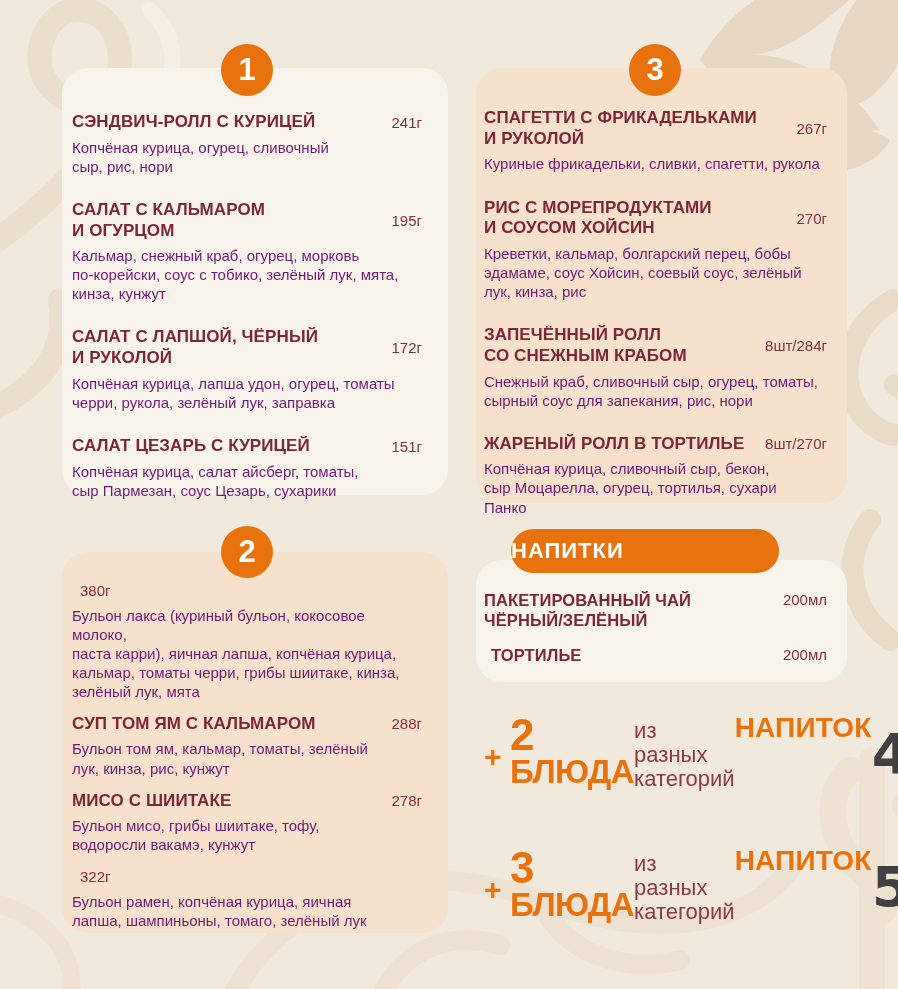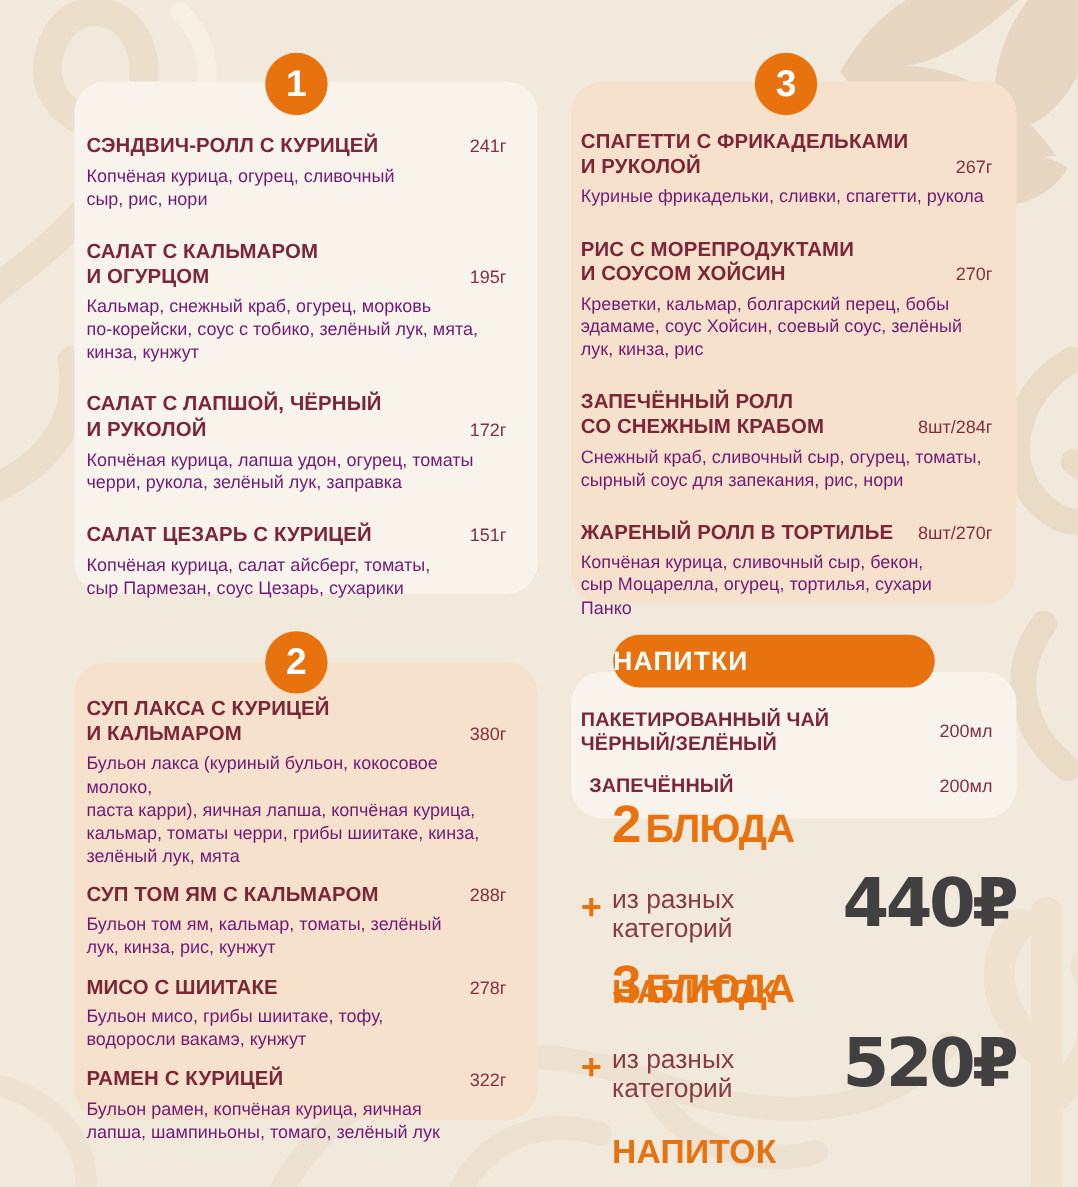--- a/index.html
+++ b/index.html
@@ -36,21 +36,21 @@
     display:flex;align-items:center;justify-content:center;
     font-size:31px;font-weight:bold;
     z-index:3;
   }
   #badge1{left:221px;top:44px;}
   #badge2{left:221px;top:526px;}
   #badge3{left:629px;top:44px;}
 
   .item{margin-bottom:24px;}
   #card2 .item{margin-bottom:13px;}
-  .item-head{display:flex;align-items:flex-end;}
+  .item-head{display:flex;align-items:center;}
   .item-title{
     margin:0;flex:1;
     font-size:17px;line-height:1.22;font-weight:bold;
     color:#7C2638;
     white-space:pre-line;
     letter-spacing:0.1px;
   }
   .item-weight{
     color:#84303E;
     font-size:15px;line-height:1.3;
@@ -65,38 +65,38 @@
   }
 
   .pill{
     position:absolute;
     left:511px;top:529px;width:268px;height:44px;
     background:#E8720E;border-radius:22px;
     display:flex;align-items:center;
     color:#fff;font-size:22px;font-weight:bold;letter-spacing:1px;
     z-index:2;
   }
-  .drink-item{display:flex;align-items:center;margin-bottom:15px;}
+  .drink-item{display:flex;margin-bottom:15px;}
   .drink-item .item-title{font-size:16.5px;}
   .drink-item.indent .item-title{margin-left:7px;}
 
   .combo{
     position:absolute;
     left:484px;width:364px;height:92px;
     display:flex;align-items:center;
     z-index:1;
   }
   #combo1{top:708px;}
   #combo2{top:841px;}
   .combo-plus{
     color:#E8720E;font-size:30px;font-weight:bold;
     width:26px;flex:0 0 26px;line-height:1;
     margin-top:6px;
   }
-  .combo-col{display:flex;flex-direction:column;gap:24px;}
+  .combo-col{display:flex;flex-direction:row;}
   .combo-line1{
     color:#E8720E;font-weight:bold;line-height:0.95;
     letter-spacing:-0.5px;
   }
   .combo-count{font-size:44px;}
   .combo-word{font-size:33px;}
   .combo-note{
     color:#8A3A44;font-size:22px;line-height:1.1;
     margin:5px 0 3px 0;font-weight:500;
   }
@@ -195,22 +195,20 @@
 сыр Пармезан, соус Цезарь, сухарики</p>
     </div>
   </section>
 
   <div class="badge" id="badge2">
     <span>2</span>
   </div>
   <section class="card peach" id="card2">
     <div class="item">
       <div class="item-head">
-        <h3 class="item-title">СУП ЛАКСА С КУРИЦЕЙ
-И КАЛЬМАРОМ</h3>
         <span class="item-weight">380г</span>
       </div>
       <p class="item-desc">Бульон лакса (куриный бульон, кокосовое молоко,
 паста карри), яичная лапша, копчёная курица,
 кальмар, томаты черри, грибы шиитаке, кинза,
 зелёный лук, мята</p>
     </div>
     <div class="item">
       <div class="item-head">
         <h3 class="item-title">СУП ТОМ ЯМ С КАЛЬМАРОМ</h3>
@@ -222,21 +220,20 @@
     <div class="item">
       <div class="item-head">
         <h3 class="item-title">МИСО С ШИИТАКЕ</h3>
         <span class="item-weight">278г</span>
       </div>
       <p class="item-desc">Бульон мисо, грибы шиитаке, тофу,
 водоросли вакамэ, кунжут</p>
     </div>
     <div class="item">
       <div class="item-head">
-        <h3 class="item-title">РАМЕН С КУРИЦЕЙ</h3>
         <span class="item-weight">322г</span>
       </div>
       <p class="item-desc">Бульон рамен, копчёная курица, яичная
 лапша, шампиньоны, томаго, зелёный лук</p>
     </div>
   </section>
 
   <div class="badge" id="badge3">
     <span>3</span>
   </div>
@@ -282,21 +279,21 @@
   <div class="pill">
     <span>НАПИТКИ</span>
   </div>
   <section class="card cream" id="drinksCard">
     <div class="drink-item">
       <h3 class="item-title">ПАКЕТИРОВАННЫЙ ЧАЙ
 ЧЁРНЫЙ/ЗЕЛЁНЫЙ</h3>
       <span class="item-weight">200мл</span>
     </div>
     <div class="drink-item indent">
-      <h3 class="item-title">ЗАПЕЧЁННЫЙ</h3>
+      <h3 class="item-title">ТОРТИЛЬЕ</h3>
       <span class="item-weight">200мл</span>
     </div>
   </section>
 
   <div class="combo" id="combo1">
     <span class="combo-plus">+</span>
     <div class="combo-col">
       <div class="combo-line1">
         <span class="combo-count">2</span>
         <span class="combo-word">БЛЮДА</span>

